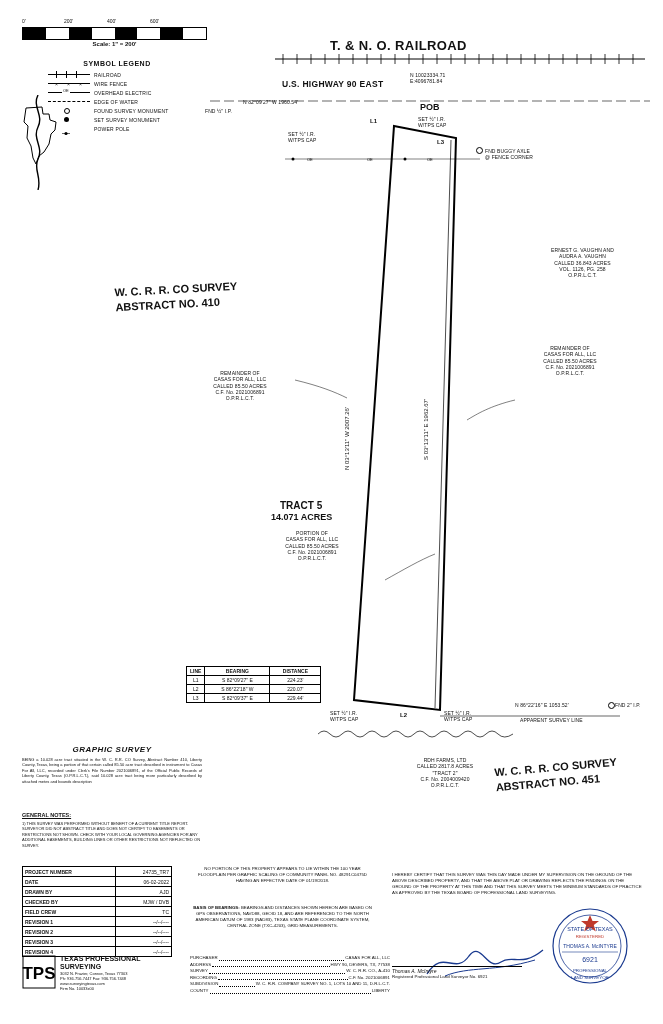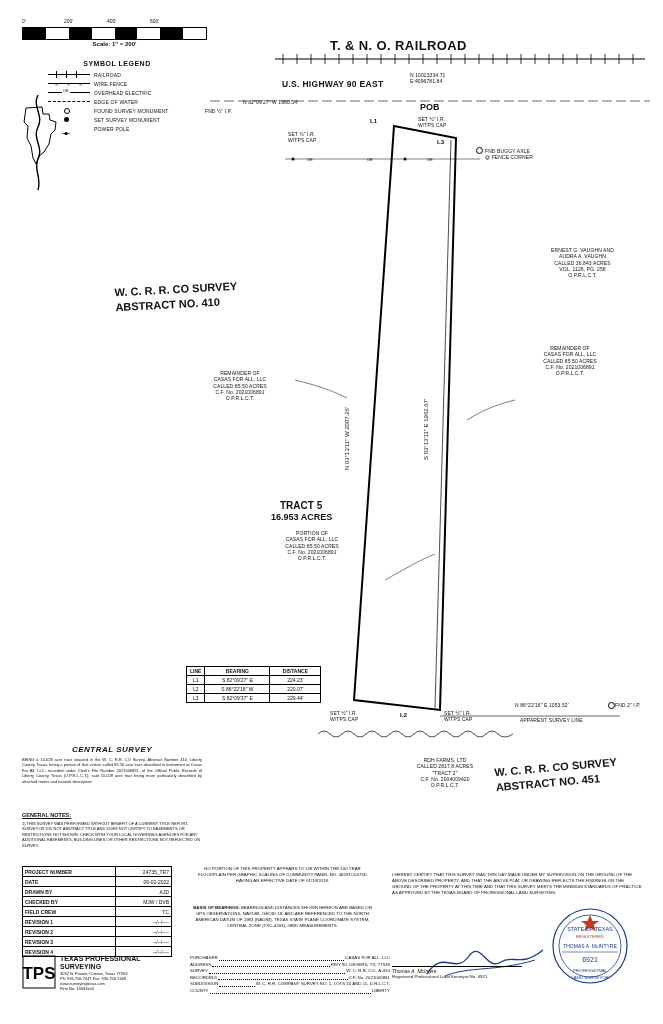--- a/index.html
+++ b/index.html
@@ -296,21 +296,21 @@
 
 <div class="abs" style="left:285px;top:340px;">
   <svg width="300" height="260" viewBox="0 0 300 260">
     <path d="M10 40 C35 46, 50 52, 62 58" fill="none" stroke="#000" stroke-width=".5"></path>
     <path d="M230 60 C205 66, 192 74, 182 80" fill="none" stroke="#000" stroke-width=".5"></path>
     <path d="M100 240 C 118 230, 135 220, 150 214" fill="none" stroke="#000" stroke-width=".5"></path>
   </svg>
 </div>
 
 <div class="abs b" style="left:280px;top:500px;font-size:10px;">TRACT 5</div>
-<div class="abs b" style="left:271px;top:512px;font-size:9px;">16.953 ACRES</div>
+<div class="abs b" style="left:271px;top:512px;font-size:9px;">14.071 ACRES</div>
 <div class="abs t ctr" style="left:262px;top:530px;width:100px;white-space:pre;">PORTION OF
 CASAS FOR ALL, LLC
 CALLED 85.50 ACRES
 C.F. No. 2021006891
 O.P.R.L.C.T.</div>
 
 <div class="abs" style="left:186px;top:666px;">
   <table class="lt">
     <tbody>
         <tr>
@@ -353,21 +353,21 @@
     </svg>
 </div>
 
 <div class="abs" style="left:318px;top:726px;width:200px;">
   <svg width="200" height="16" viewBox="0 0 200 16">
     <path d="M0 8 Q6 2 12 8 T24 8 T36 8 T48 8 T60 8 T72 8 T84 8 T96 8 T108 8 T120 8 T132 8 T144 8 T156 8 T168 8 T180 8 T195 8" fill="none" stroke="#000" stroke-width=".7"></path>
   </svg>
 </div>
 
 <div class="abs" id="bsurvey">
-  <div class="ttl">CENTRAL SURVEY</div>
+  <div class="ttl">GRAPHIC SURVEY</div>
   <p>BEING a 10.028 acre tract situated in the W. C. R.R. CO Survey, Abstract Number 410, Liberty County, Texas, being a portion of that certain called 85.50 acre tract described in instrument to Casas For All, LLC, recorded under Clerk's File Number 2021006891, of the Official Public Records of Liberty County, Texas (O.P.R.L.C.T.), said 10.028 acre tract being more particularly described by attached metes and bounds description</p>
 </div>
 
 <div class="abs" id="gnotes">
   <div class="ttl">GENERAL NOTES:</div>
   <p>1) THIS SURVEY WAS PERFORMED WITHOUT BENEFIT OF A CURRENT TITLE REPORT. SURVEYOR DID NOT ABSTRACT TITLE AND DOES NOT CERTIFY TO EASEMENTS OR RESTRICTIONS NOT SHOWN. CHECK WITH YOUR LOCAL GOVERNING AGENCIES FOR ANY ADDITIONAL EASEMENTS, BUILDING LINES OR OTHER RESTRICTIONS NOT REFLECTED ON SURVEY.</p>
 </div>
 
 <div class="abs" id="projblock">
   <table>

